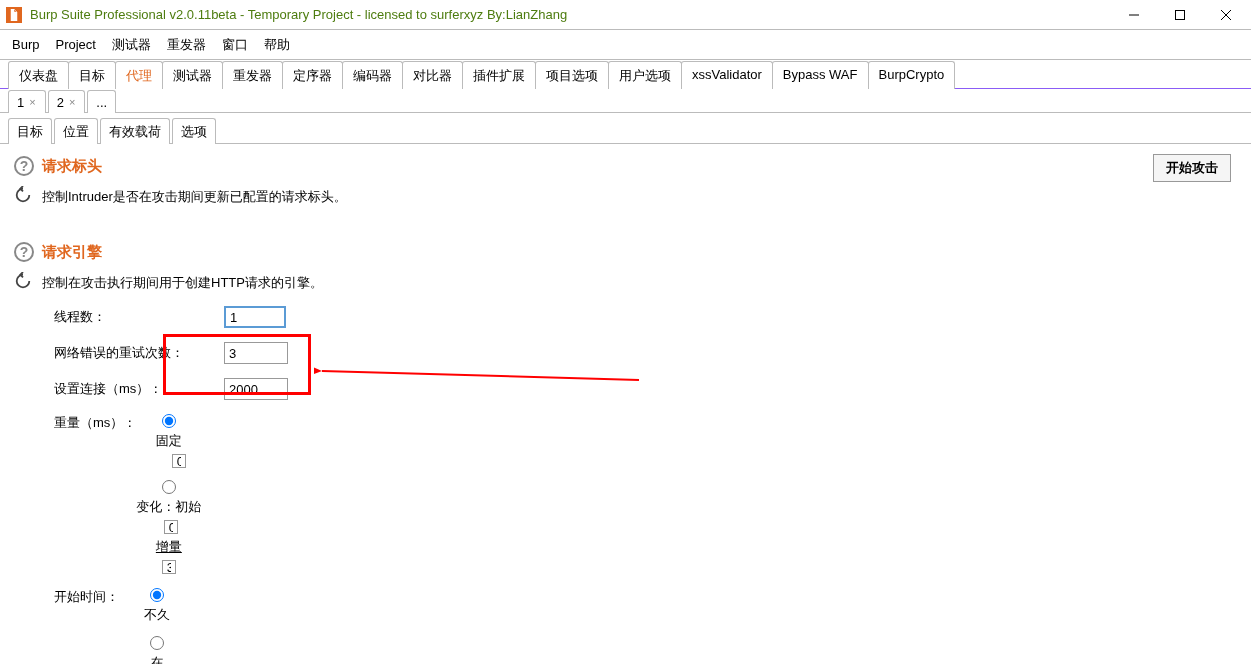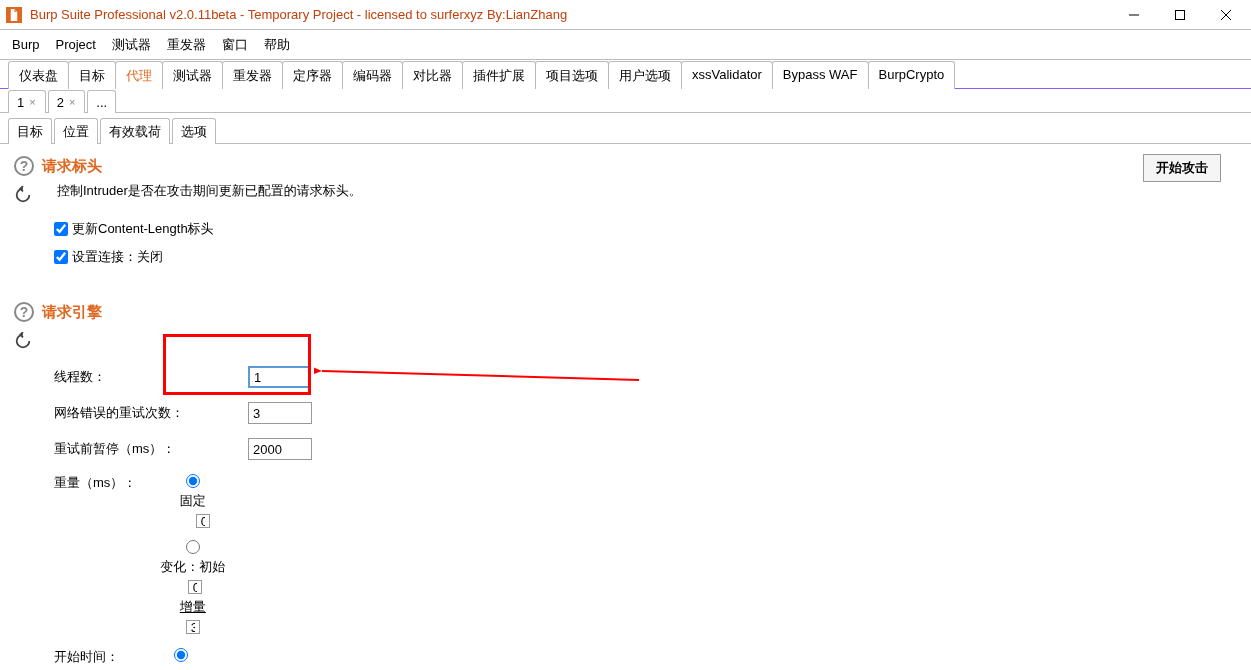--- a/index.html
+++ b/index.html
@@ -2,21 +2,21 @@
 <html><head>
   <meta charset="utf-8">
   <style>
     * { box-sizing: border-box; margin: 0; padding: 0; }
     html, body { width: 1251px; height: 670px; overflow: hidden; font-family: "Microsoft YaHei", "SimSun", Arial, sans-serif; font-size: 13px; background: #fff; color: #000; }
     
     
     .titlebar { height: 30px; display: flex; align-items: center; padding: 0 2px 0 6px; border-bottom: 1px solid #bbb; }
     .titlebar .app-icon { width: 16px; height: 16px; background: #e0671f; margin-right: 8px; display: flex; align-items: center; justify-content: center; }
     .titlebar .app-icon svg { width: 10px; height: 12px; }
-    .titlebar .title { flex: 1; font-size: 13px; color: #c2410c; }
+    .titlebar .title { flex: 1; font-size: 13px; color: #4d7c0f; }
     .winbtns { display: flex; }
     .winbtn { width: 46px; height: 30px; display: flex; align-items: center; justify-content: center; cursor: pointer; }
     .winbtn svg { width: 12px; height: 12px; }
     
     
     .menubar { height: 30px; display: flex; align-items: center; padding: 0 6px; border-bottom: 1px solid #bbb; gap: 4px; }
     .menubar span { padding: 2px 6px; cursor: pointer; font-size: 13px; }
     
     
     .tabs { display: flex; padding-left: 8px; border-bottom: 1px solid #8b5cf6; position: relative; }
@@ -26,35 +26,35 @@
     
     
     .subtab-row { display: flex; padding-left: 8px; border-bottom: 1px solid #bbb; position: relative; }
     .subtab { padding: 4px 8px 3px; border: 1px solid #bbb; border-bottom: none; cursor: pointer; font-size: 13px; background: #fff; position: relative; top: 1px; border-top-left-radius: 3px; border-top-right-radius: 3px; display: flex; align-items: center; gap: 4px; }
     .subtab + .subtab { margin-left: 2px; }
     .subtab.active { background: #fff; z-index: 2; }
     .subtab .close-x { color: #888; font-size: 11px; line-height: 1; cursor: pointer; padding: 0 1px; }
     
     
     .content { position: relative; padding: 0; overflow: auto; height: calc(670px - 30px - 30px - 30px - 30px - 30px); }
-    .start-attack-btn { position: absolute; top: 10px; right: 30px; padding: 4px 12px; border: 1px solid #999; background: #f5f5f5; cursor: pointer; font-size: 13px; font-weight: bold; }
+    .start-attack-btn { position: absolute; top: 10px; right: 20px; padding: 4px 12px; border: 1px solid #999; background: #f5f5f5; cursor: pointer; font-size: 13px; font-weight: bold; }
     
     .section-block { padding: 12px 14px 0 14px; position: relative; }
     .section-header { display: flex; align-items: center; gap: 8px; margin-bottom: 6px; }
     .help-icon { width: 20px; height: 20px; border: 2px solid #888; border-radius: 50%; display: flex; align-items: center; justify-content: center; color: #888; font-size: 14px; font-weight: bold; cursor: pointer; }
     .section-title { color: #e0671f; font-size: 15px; font-weight: bold; }
     .section-refresh { width: 20px; height: 20px; margin-top: 4px; cursor: pointer; }
     .section-refresh svg { width: 18px; height: 18px; }
-    .section-desc-row { display: flex; align-items: flex-start; gap: 23px; margin-bottom: 14px; }
+    .section-desc-row { display: flex; align-items: flex-end; gap: 8px; margin-bottom: 14px; }
     .section-body { padding-left: 40px; }
     .checkbox-row { display: flex; align-items: center; gap: 4px; margin-bottom: 10px; }
     .checkbox-row input { width: 14px; height: 14px; }
     
     
-    .form-row { display: flex; align-items: center; margin-bottom: 14px; gap: 24px; }
+    .form-row { display: flex; align-items: center; margin-bottom: 14px; gap: 0; }
     .form-row .label { min-width: 170px; font-size: 13px; }
     .form-row .label.short { min-width: 80px; }
     .num-input { width: 64px; height: 22px; border: 1px solid #999; padding: 0 4px; font-size: 13px; }
     .num-input.highlight { border: 2px solid #5b9bd5; width: 62px; }
     .radio-col { display: flex; flex-direction: column; gap: 12px; }
     .radio-item { display: flex; align-items: center; gap: 4px; flex-direction: column; }
     .radio-item input { width: 14px; height: 14px; }
     .inline-label { margin-left: 4px; margin-right: 16px; text-decoration: underline; }
     
     
@@ -153,57 +153,48 @@
     </div>
     <div class="section-desc-row">
       <div class="section-refresh">
         <svg viewBox="0 0 20 20">
             <path d="M10 3 a7 7 0 1 0 7 7" fill="none" stroke="#444" stroke-width="2"></path>
             <path d="M10 0 l-3 3 3 3" fill="none" stroke="#444" stroke-width="2"></path>
           </svg>
       </div>
       <div>控制Intruder是否在攻击期间更新已配置的请求标头。</div>
     </div>
-    <div class="section-body">
-      <label class="checkbox-row">
-        <input type="checkbox" checked="" style="">
-        <span>更新Content-Length标头</span>
-      </label>
-      <label class="checkbox-row">
-        <input type="checkbox" checked="" style="">
-        <span>设置连接：关闭</span>
-      </label>
-    </div>
   </div>
 
   <div class="section-block" style="margin-top:24px;">
     <div class="section-header">
       <div class="help-icon">?</div>
       <div class="section-title">请求引擎</div>
     </div>
     <div class="section-desc-row">
       <div class="section-refresh">
         <svg viewBox="0 0 20 20">
             <path d="M10 3 a7 7 0 1 0 7 7" fill="none" stroke="#444" stroke-width="2"></path>
             <path d="M10 0 l-3 3 3 3" fill="none" stroke="#444" stroke-width="2"></path>
           </svg>
       </div>
+      <div>控制在攻击执行期间用于创建HTTP请求的引擎。</div>
     </div>
 
     <div class="section-body">
       <div class="form-row">
         <div class="label">线程数：</div>
         <input class="num-input highlight" value="1" style="">
       </div>
       <div class="form-row">
         <div class="label">网络错误的重试次数：</div>
         <input class="num-input" value="3" style="">
       </div>
       <div class="form-row">
-        <div class="label">重试前暂停（ms）：</div>
+        <div class="label">设置连接（ms）：</div>
         <input class="num-input" value="2000" style="">
       </div>
 
       <div class="form-row" style="align-items:flex-start;">
         <div class="label short">重量（ms）：</div>
         <div class="radio-col">
           <div class="radio-item">
             <input type="radio" name="throttle" checked="" style="">
             <span>固定</span>
             <input class="num-input" style="margin-left: 20px;" value="0">

